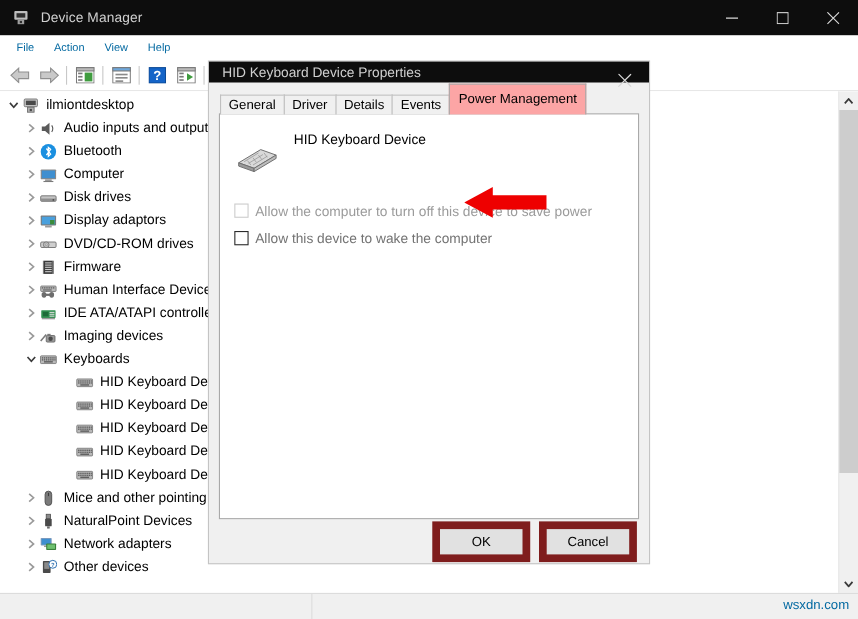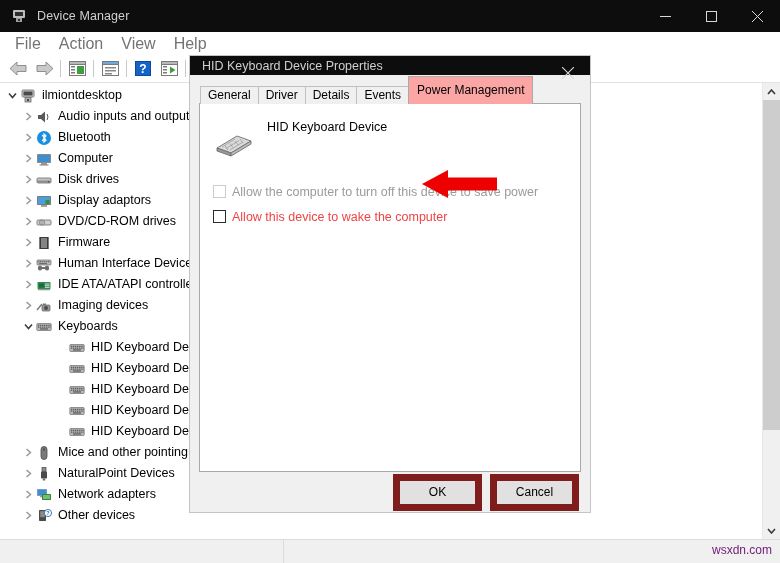--- a/index.html
+++ b/index.html
@@ -68,22 +68,22 @@
   .menubar {
     height: 23px;
     background: #ffffff;
     display: flex;
     align-items: center;
     padding-left: 6px;
     flex: 0 0 auto;
   }
   .menu-item {
     padding: 3px 9px;
-    font-size: 16px;
-    color: #737373;
+    font-size: 10px;
+    color: #0369a1;
     line-height: 14px;
   }
 
   
   .toolbar {
     height: 27px;
     background: #ffffff;
     display: flex;
     align-items: center;
     padding-left: 5px;
@@ -189,21 +189,21 @@
     background: #f0f0f0;
     border-top: 1px solid #dcdcdc;
     flex: 0 0 auto;
     position: relative;
   }
   .watermark {
     position: absolute;
     right: 8px;
     top: 3px;
     font-size: 12px;
-    color: #701a75;
+    color: #0369a1;
   }
   .status-sep {
     position: absolute;
     left: 283px; top: 0;
     width: 1px; height: 23px;
     background: #dcdcdc;
   }
 
   
   #dialog {
@@ -314,21 +314,21 @@
     width: 13px; height: 13px;
     border: 1px solid #2b2b2b;
     background: #fff;
     flex: 0 0 auto;
     box-sizing: border-box;
   }
   .cbox.disabled { border-color: #cccccc; }
   .cblabel {
     font-size: 12.5px;
     margin-left: 6px;
-    color: #ef4444;
+    color: #737373;
   }
   .cblabel.disabled { color: #9b9b9b; }
 
   .red-arrow {
     position: absolute;
     left: 222px;
     top: 64px;
     width: 75px;
     height: 32px;
   }

